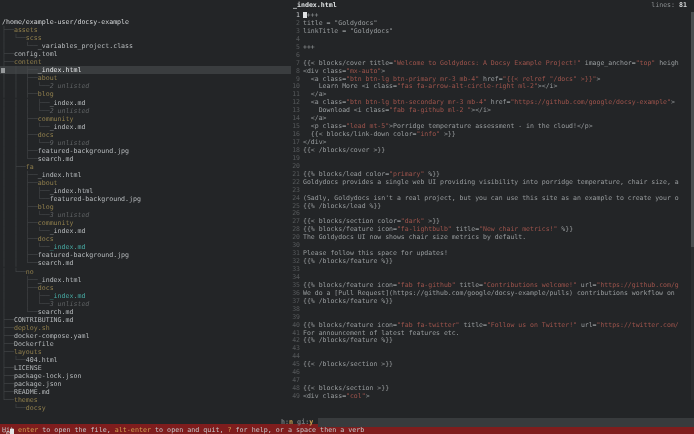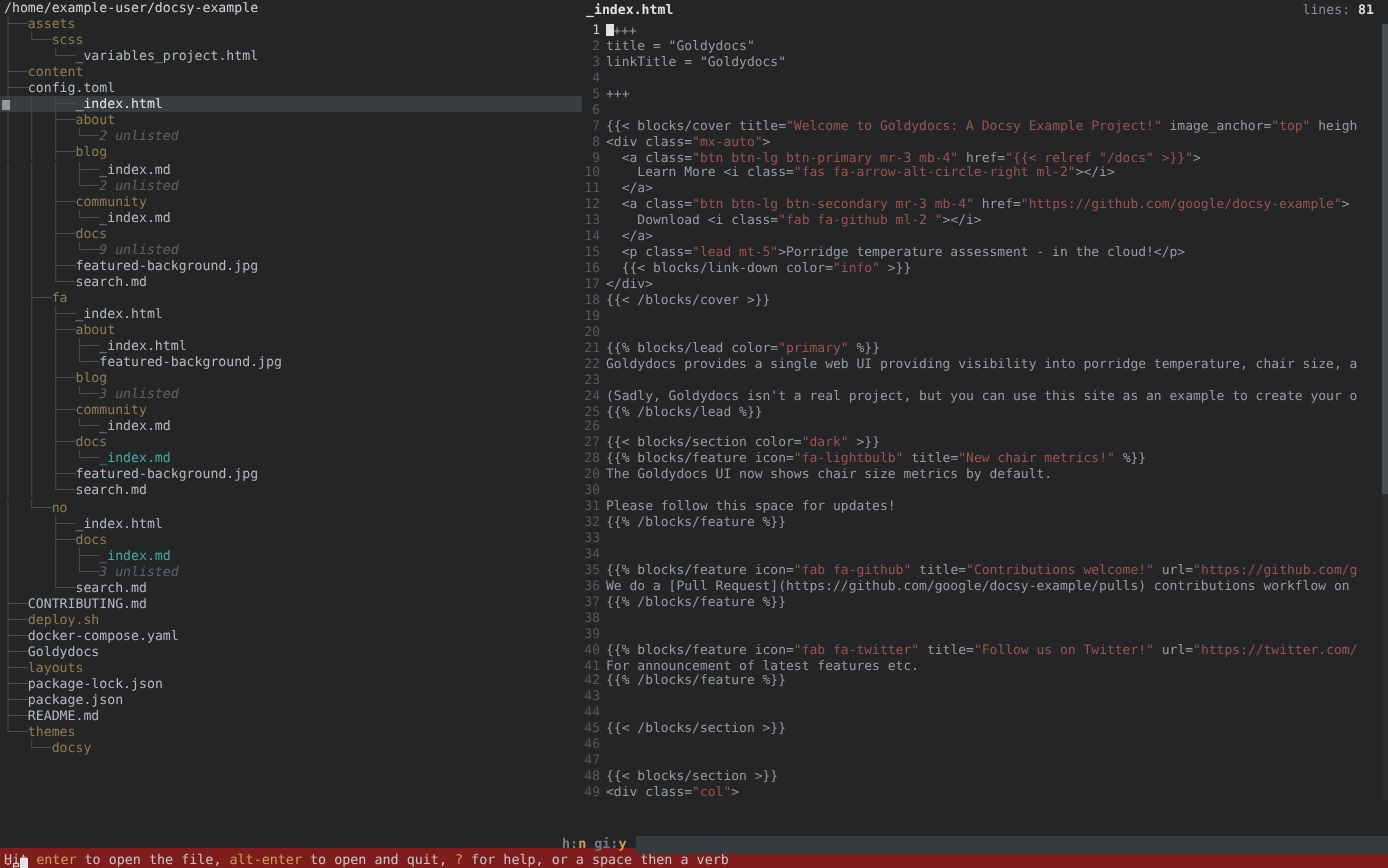--- a/index.html
+++ b/index.html
@@ -1,19 +1,19 @@
 <!DOCTYPE html>
 <html><head>
 <meta charset="utf-8">
 <style>
   html,body{margin:0;padding:0;background:#141516;}
   .term{position:relative;width:694px;height:434px;background:#232527;overflow:hidden;
         font-family:"DejaVu Sans Mono",monospace;cursor:default;}
   
-  .pane-left{position:absolute;left:0;top:0;width:291px;height:405px;overflow:hidden;}
+  .pane-left{position:absolute;left:0;top:18px;width:291px;height:405px;overflow:hidden;}
   .root-path{color:#d2d5d7;font-size:6.6px;line-height:8.1px;height:8.1px;padding-left:2px;white-space:pre;}
   .trow{position:relative;font-size:6.6px;line-height:8.06px;height:8.06px;white-space:pre;padding-left:2px;}
   .trow .branch{color:#4a4d4f;}
   .n-dir{color:#8f7e4c;margin-top:12px;}
   .n-exec{color:#8f7e4c;}
   .n-file{color:#b6babc;}
   .n-mod{color:#46a9a2;}
   .n-unl{color:#5f6264;font-style:italic;}
   .trow.sel{background:#3a3d3f;}
   .trow.sel .n-file{color:#e4e6e7;}
@@ -48,23 +48,23 @@
 </head>
 <body>
 
 <div class="term">
 
   <div class="pane-left">
     <div class="root-path">/home/example-user/docsy-example</div>
     <div id="file-tree">
         <div class="trow"><span class="branch">├──</span><span class="n-dir">assets</span></div>
         <div class="trow"><span class="branch">│  └──</span><span class="n-dir">scss</span></div>
-        <div class="trow"><span class="branch">│     └──</span><span class="n-file">_variables_project.html</span></div>
+        <div class="trow"><span class="branch">│     └──</span><span class="n-file">_variables_project.class</span></div>
+        <div class="trow"><span class="branch">├──</span><span class="n-file">config.toml</span></div>
         <div class="trow"><span class="branch">├──</span><span class="n-dir">content</span></div>
-        <div class="trow"><span class="branch">├──</span><span class="n-file">config.toml</span></div>
         <div class="trow sel"><span class="selmark"></span><span class="branch">│  │  ├──</span><span class="n-file">_index.html</span></div>
         <div class="trow"><span class="branch">│  │  ├──</span><span class="n-dir">about</span></div>
         <div class="trow"><span class="branch">│  │  │  └──</span><span class="n-unl">2 unlisted</span></div>
         <div class="trow"><span class="branch">│  │  ├──</span><span class="n-dir">blog</span></div>
         <div class="trow"><span class="branch">│  │  │  ├──</span><span class="n-file">_index.md</span></div>
         <div class="trow"><span class="branch">│  │  │  └──</span><span class="n-unl">2 unlisted</span></div>
         <div class="trow"><span class="branch">│  │  ├──</span><span class="n-dir">community</span></div>
         <div class="trow"><span class="branch">│  │  │  └──</span><span class="n-file">_index.md</span></div>
         <div class="trow"><span class="branch">│  │  ├──</span><span class="n-dir">docs</span></div>
         <div class="trow"><span class="branch">│  │  │  └──</span><span class="n-unl">9 unlisted</span></div>
@@ -85,22 +85,24 @@
         <div class="trow"><span class="branch">│  │  └──</span><span class="n-file">search.md</span></div>
         <div class="trow"><span class="branch">│  └──</span><span class="n-dir">no</span></div>
         <div class="trow"><span class="branch">│     ├──</span><span class="n-file">_index.html</span></div>
         <div class="trow"><span class="branch">│     ├──</span><span class="n-dir">docs</span></div>
         <div class="trow"><span class="branch">│     │  ├──</span><span class="n-mod">_index.md</span></div>
         <div class="trow"><span class="branch">│     │  └──</span><span class="n-unl">3 unlisted</span></div>
         <div class="trow"><span class="branch">│     └──</span><span class="n-file">search.md</span></div>
         <div class="trow"><span class="branch">├──</span><span class="n-file">CONTRIBUTING.md</span></div>
         <div class="trow"><span class="branch">├──</span><span class="n-exec">deploy.sh</span></div>
         <div class="trow"><span class="branch">├──</span><span class="n-file">docker-compose.yaml</span></div>
-        <div class="trow"><span class="branch">├──</span><span class="n-file">Goldydocs</span></div>
+        <div class="trow"><span class="branch">├──</span><span class="n-file">Dockerfile</span></div>
         <div class="trow"><span class="branch">├──</span><span class="n-dir">layouts</span></div>
+        <div class="trow"><span class="branch">│  └──</span><span class="n-file">404.html</span></div>
+        <div class="trow"><span class="branch">├──</span><span class="n-file">LICENSE</span></div>
         <div class="trow"><span class="branch">├──</span><span class="n-file">package-lock.json</span></div>
         <div class="trow"><span class="branch">├──</span><span class="n-file">package.json</span></div>
         <div class="trow"><span class="branch">├──</span><span class="n-file">README.md</span></div>
         <div class="trow"><span class="branch">└──</span><span class="n-dir">themes</span></div>
         <div class="trow"><span class="branch">   └──</span><span class="n-dir">docsy</span></div>
       </div>
   </div>
 
   <div class="pane-right">
     <div class="pv-header">

